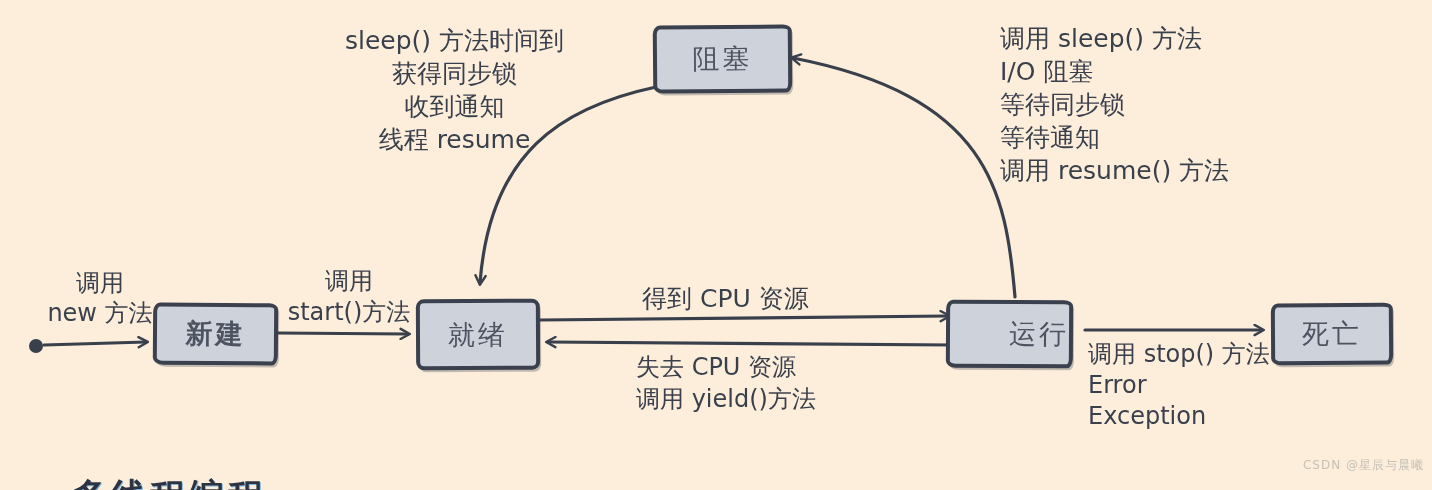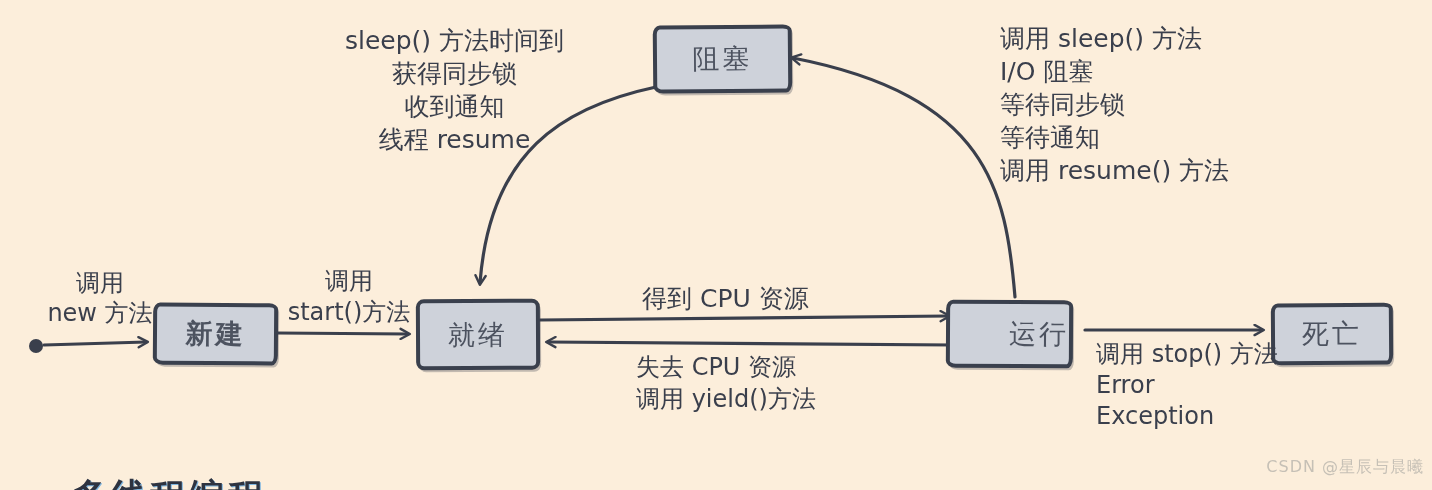--- a/index.html
+++ b/index.html
@@ -32,25 +32,25 @@
   #box-dead    {left:1271px;top:303px;width:114px;height:54px;transform:rotate(-0.4deg);}
 
   .note{position:absolute;font-size:25px;line-height:33px;white-space:nowrap;color:#3a3f4c;}
   .note div{white-space:nowrap;}
   #note-blocked-to-ready{left:345px;top:24px;text-align:center;}
   #note-running-to-blocked{left:1000px;top:22px;}
   #note-start-to-new{left:46px;top:268px;width:108px;text-align:center;line-height:30px;font-size:24px;}
   #note-new-to-ready{left:281px;top:266px;width:136px;text-align:center;line-height:31px;font-size:24px;}
   #note-ready-to-running{left:633px;top:282px;width:156px;text-align:center;font-size:25px;margin-left:9px;}
   #note-running-to-ready{left:636px;top:351px;line-height:32px;font-size:24px;}
-  #note-running-to-dead{left:1088px;top:339px;line-height:31px;font-size:24px;margin-left:8px;}
+  #note-running-to-dead{left:1088px;top:339px;line-height:31px;font-size:24px;}
 
   #watermark{
     position:absolute;right:8px;top:457px;
-    font-size:16px;color:#c6c0b6;letter-spacing:1px;white-space:nowrap;
+    font-size:12px;color:#c6c0b6;letter-spacing:1px;white-space:nowrap;
   }
   #clipped-heading{
     position:absolute;left:72px;top:476px;width:220px;height:14px;
     overflow:hidden;font-size:35px;font-weight:bold;color:#2e3340;
     letter-spacing:4px;text-shadow:1px 1px 0 #7fb6e0;line-height:40px;
   }
 </style>
 </head>
 <body>
 

